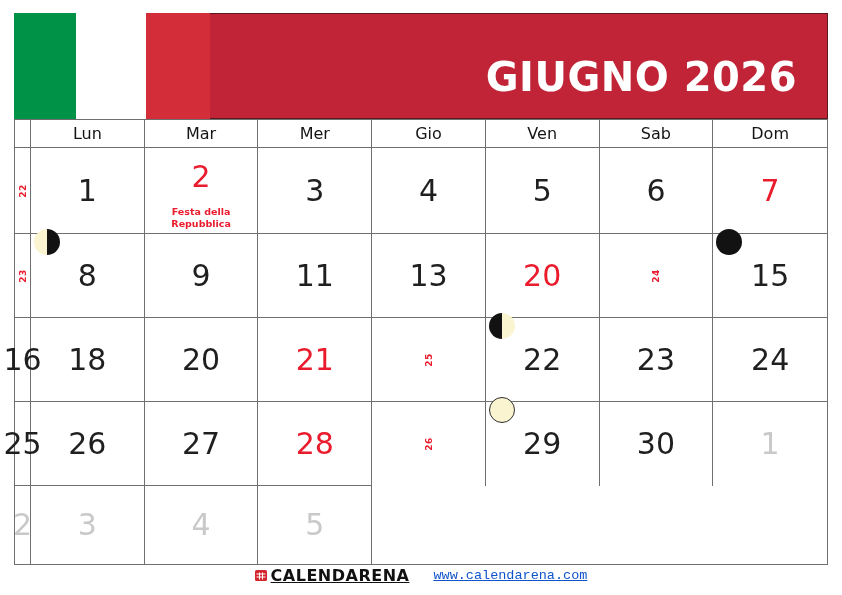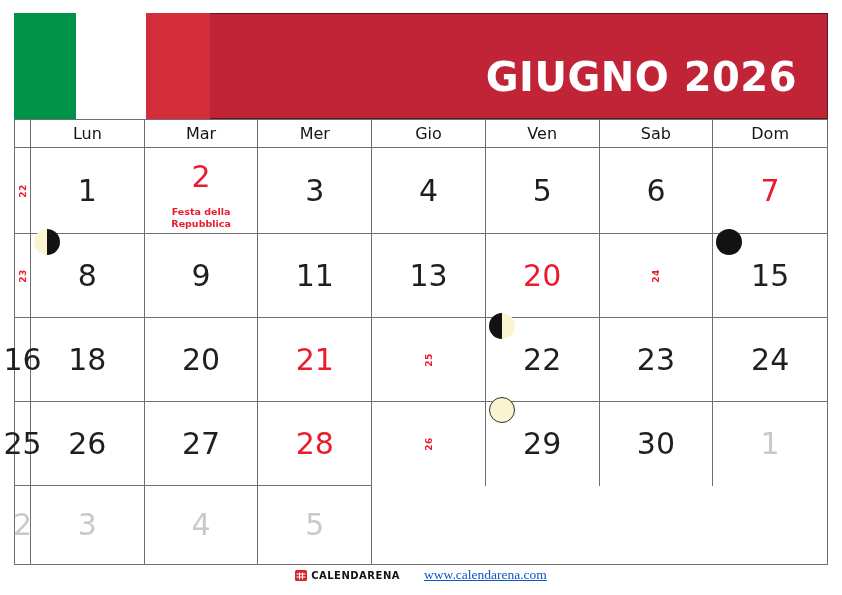--- a/index.html
+++ b/index.html
@@ -44,22 +44,22 @@
           border-radius:50%; z-index:2; }
   .moon-last-quarter  { background:linear-gradient(90deg,#fbf4d0 0 50%, #121212 50% 100%); }
   .moon-new           { background:#121212; }
   .moon-first-quarter { background:linear-gradient(90deg,#121212 0 50%, #fbf4d0 50% 100%); }
   .moon-full          { background:#fbf4d0; border:1.5px solid #2e2e2e; }
 
   
   .footer { position:absolute; left:0; top:562px; width:842px; height:26px;
             display:flex; align-items:center; justify-content:center; gap:24px; }
   .brand { display:flex; align-items:center; gap:4px; }
-  .brand-name { font-size:10px; font-weight:bold; letter-spacing:0.5px; color:#111111; }
-  .site-link { font-family:Liberation Serif, serif; font-size:13.5px; color:#1155cc;
+  .brand-name { font-size:16px; font-weight:bold; letter-spacing:0.5px; color:#111111;text-decoration:underline; }
+  .site-link { font-family:Liberation Mono, monospace; font-size:13.5px; color:#1155cc;
                text-decoration:underline; cursor:pointer; }
 </style>
 </head>
 <body>
 
 <div class="page">
 
   <div class="flag">
     <div class="flag-green"></div>
     <div class="flag-white"></div>

